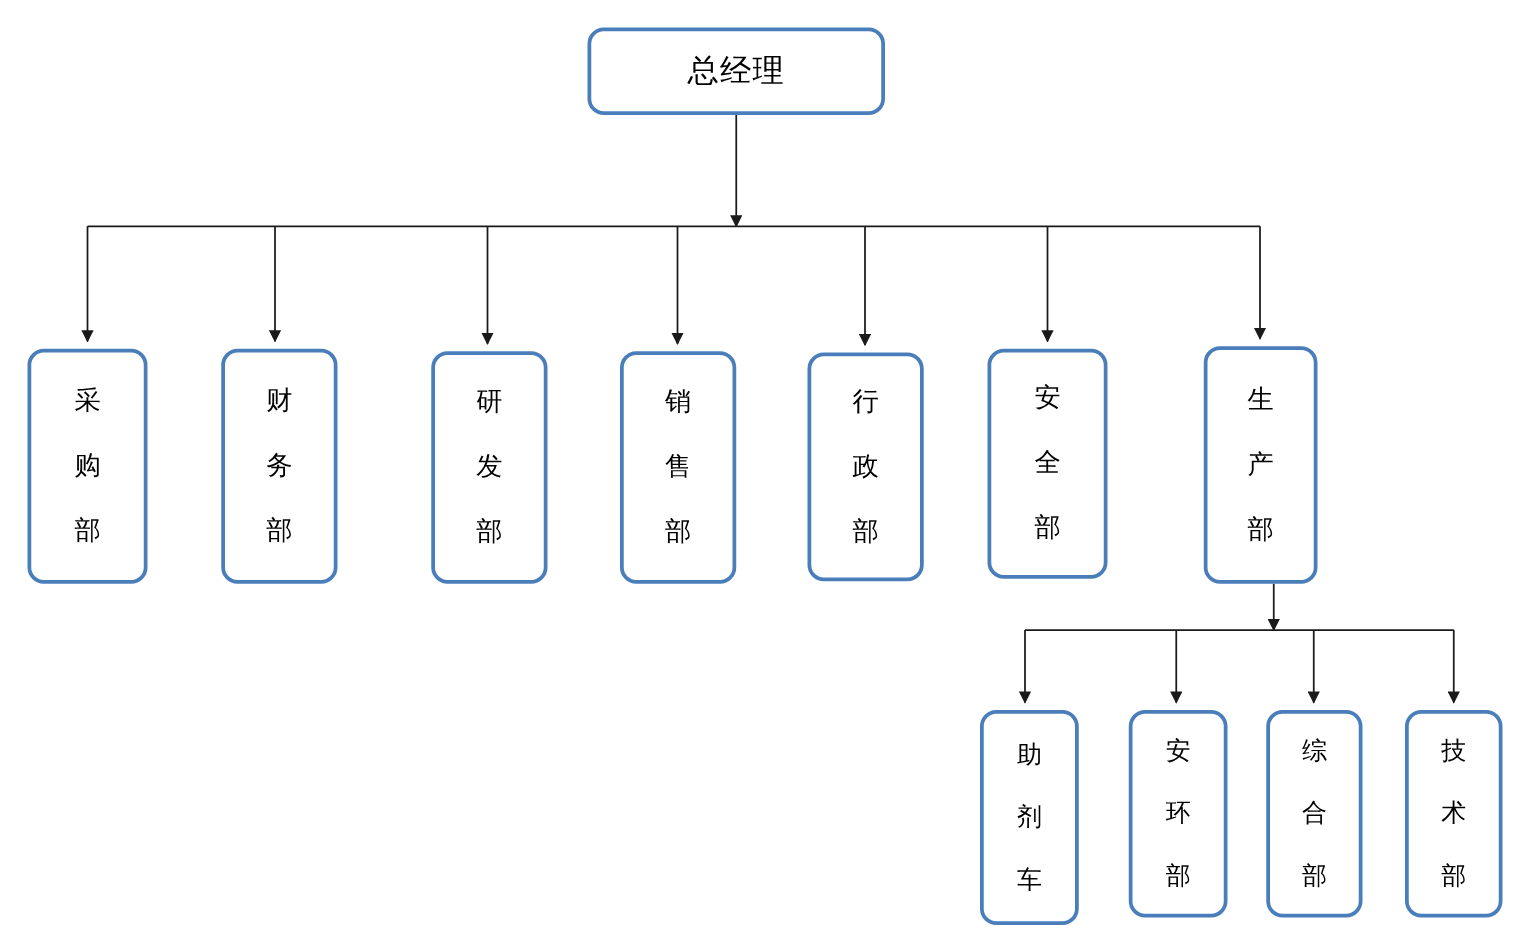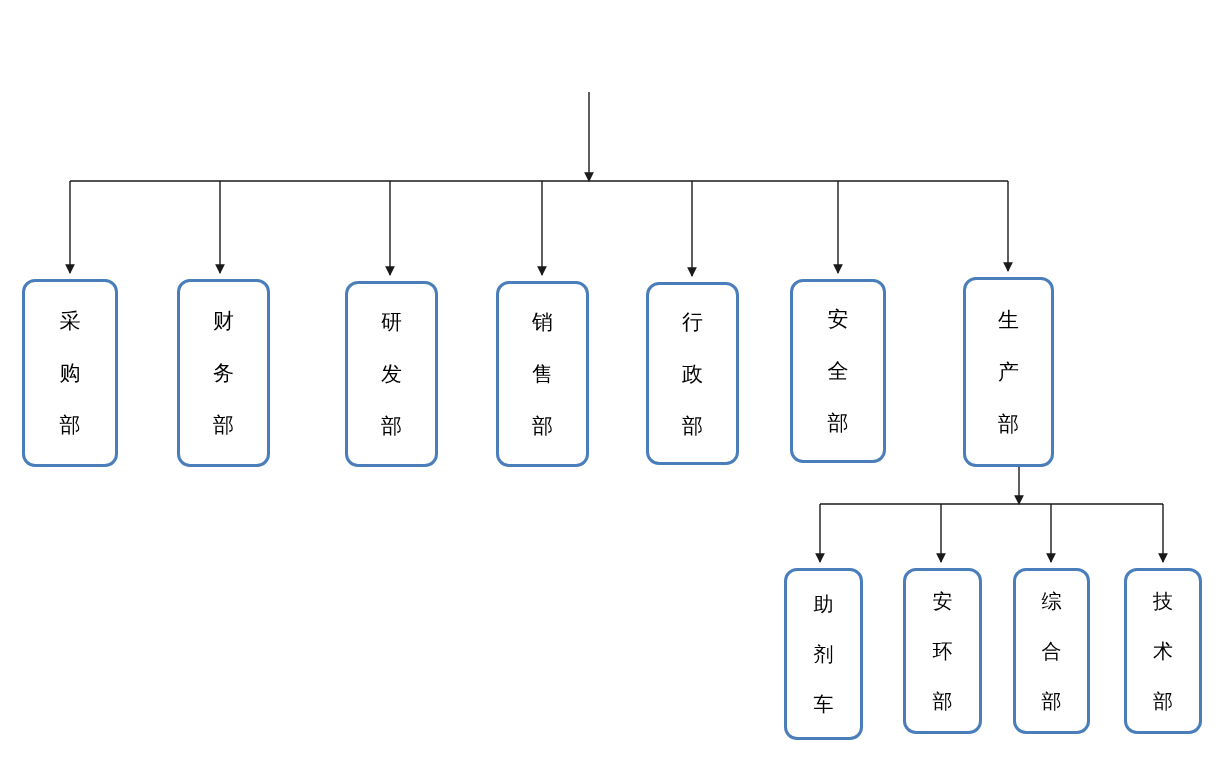--- a/index.html
+++ b/index.html
@@ -70,20 +70,23 @@
         <path d="M 1008 181 L 1008 271" marker-end="url(#arrow)"></path>
         <path d="M 1019 467 L 1019 504" marker-end="url(#arrow)"></path>
         <path d="M 820 504 L 1163 504"></path>
         <path d="M 820 504 L 820 562" marker-end="url(#arrow)"></path>
         <path d="M 941 504 L 941 562" marker-end="url(#arrow)"></path>
         <path d="M 1051 504 L 1051 562" marker-end="url(#arrow)"></path>
         <path d="M 1163 504 L 1163 562" marker-end="url(#arrow)"></path>
       </g>
   </svg>
 
+  <div class="node root" id="node-root" style="left: 470px; top: 22px; width: 238px; height: 70px;">
+    <span class="label">总经理</span>
+  </div>
 
   <div id="node-layer">
       <div class="node vert lvl2" style="left: 22px; top: 279px; width: 96px; height: 188px;">
         <span class="label">采
 购
 部</span>
       </div>
       <div class="node vert lvl2" style="left: 177px; top: 279px; width: 93px; height: 188px;">
         <span class="label">财
 务

